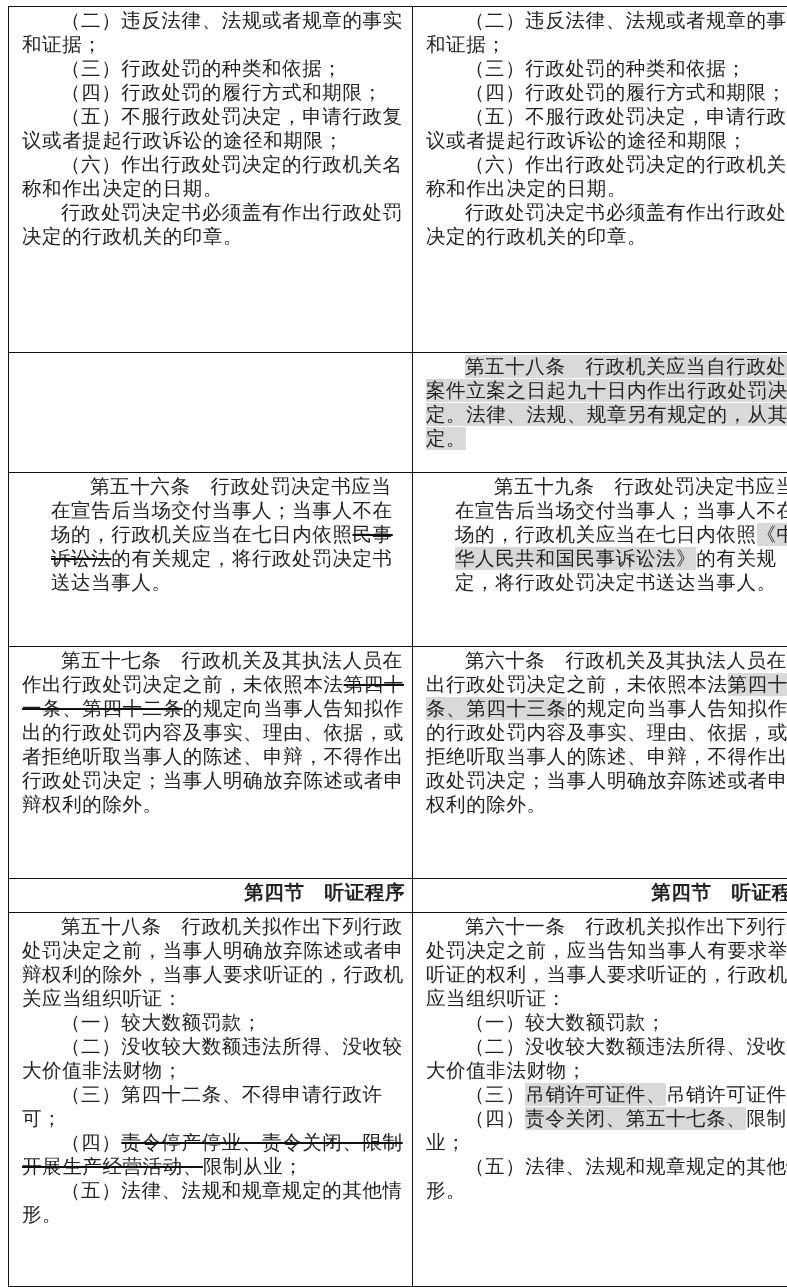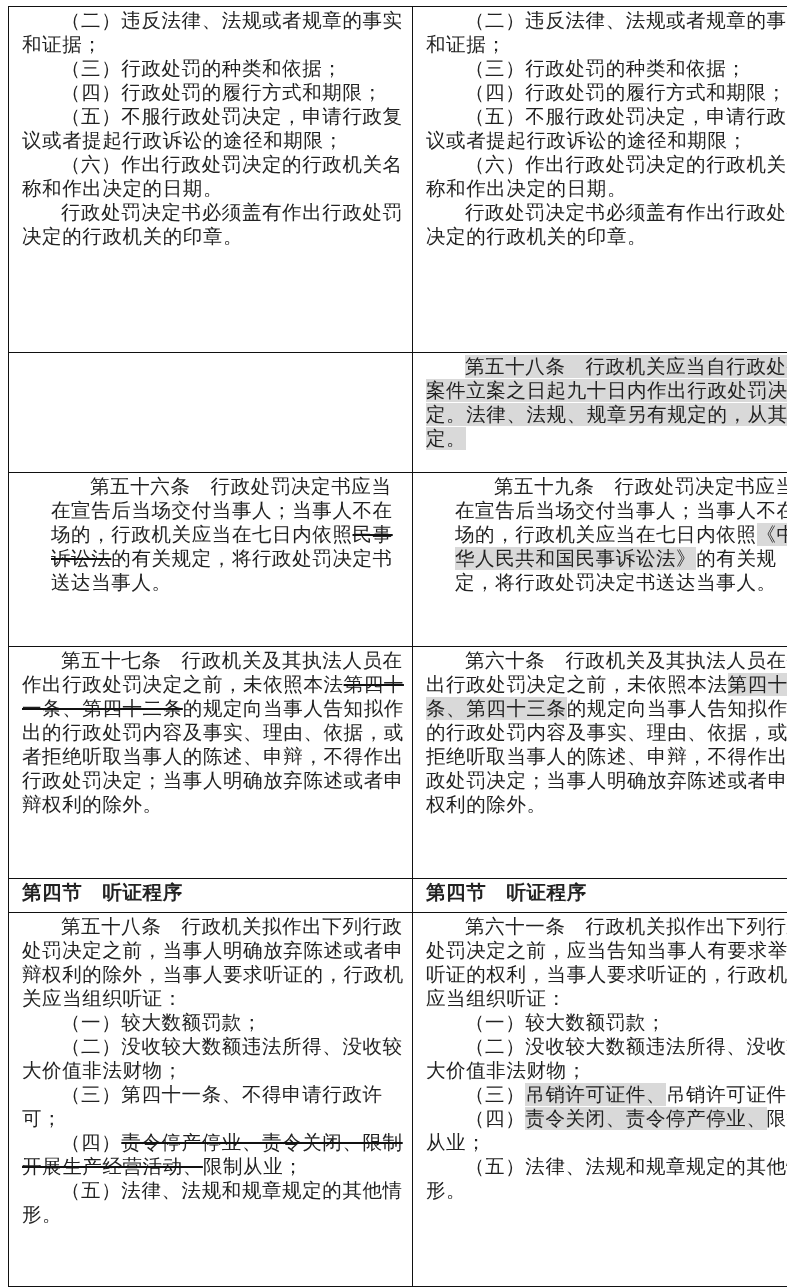--- a/index.html
+++ b/index.html
@@ -4,21 +4,21 @@
   <style>
     html, body { margin: 0; padding: 0; background: #ffffff; }
     body { width: 787px; height: 1287px; overflow: hidden; position: relative; font-family: "DejaVu Serif", "Liberation Serif", serif; color: #222; }
     table.cmp { position: absolute; left: 8px; top: 6px; width: 769px; border-collapse: collapse; table-layout: fixed; }
     table.cmp td { border: 1.5px solid #111; vertical-align: top; padding: 2px 7px 3px 13px; font-size: 19.5px; line-height: 24px; letter-spacing: 0.6px; }
     td.col-old { width: 383px; }
     td.col-new { width: 386px; }
     .p { margin: 0; text-indent: 2em; }
     .hl { background: #d9d9d9; }
     .del { text-decoration: line-through; text-decoration-thickness: 2px; text-decoration-color: #111; }
-    td.section { text-align: left; font-weight: bold; font-family: "DejaVu Sans", "Liberation Sans", sans-serif; font-size: 19px; line-height: 28px; padding: 0 8px; }
+    td.section { text-align: right; font-weight: bold; font-family: "DejaVu Sans", "Liberation Sans", sans-serif; font-size: 19px; line-height: 28px; padding: 0 8px; }
     tr.r-top td { height: 340px; }
     tr.r-58 td { height: 114px; }
     tr.r-56 td { height: 168px; padding-left: 42px; }
     tr.r-57 td { height: 226px; }
     tr.r-sec td { height: 28px; }
     tr.r-hear td { height: 368px; }
   </style>
 </head>
 <body>
 
@@ -74,27 +74,27 @@
   <tr class="r-sec">
     <td class="col-old section">第四节　听证程序</td>
     <td class="col-new section">第四节　听证程序</td>
   </tr>
 
   <tr class="r-hear">
     <td class="col-old">
       <p class="p">第五十八条　行政机关拟作出下列行政处罚决定之前，当事人明确放弃陈述或者申辩权利的除外，当事人要求听证的，行政机关应当组织听证：</p>
       <p class="p">（一）较大数额罚款；</p>
       <p class="p">（二）没收较大数额违法所得、没收较大价值非法财物；</p>
-      <p class="p">（三）第四十一条、不得申请行政许可；</p>
+      <p class="p">（三）第四十二条、不得申请行政许可；</p>
       <p class="p"><span>（四）</span><span class="del">责令停产停业、责令关闭、限制开展生产经营活动、</span><span>限制从业；</span></p>
       <p class="p">（五）法律、法规和规章规定的其他情形。</p>
     </td>
     <td class="col-new">
       <p class="p">第六十一条　行政机关拟作出下列行政处罚决定之前，应当告知当事人有要求举行听证的权利，当事人要求听证的，行政机关应当组织听证：</p>
       <p class="p">（一）较大数额罚款；</p>
       <p class="p">（二）没收较大数额违法所得、没收较大价值非法财物；</p>
       <p class="p"><span>（三）</span><span class="hl">吊销许可证件、</span><span>吊销许可证件；</span></p>
-      <p class="p"><span>（四）</span><span class="hl">责令关闭、责令停产停业、</span><span>限制从业；</span></p>
+      <p class="p"><span>（四）</span><span class="hl">责令关闭、第五十七条、</span><span>限制从业；</span></p>
       <p class="p">（五）法律、法规和规章规定的其他情形。</p>
     </td>
   </tr>
 </tbody>
   </table>
 
 </body></html>

